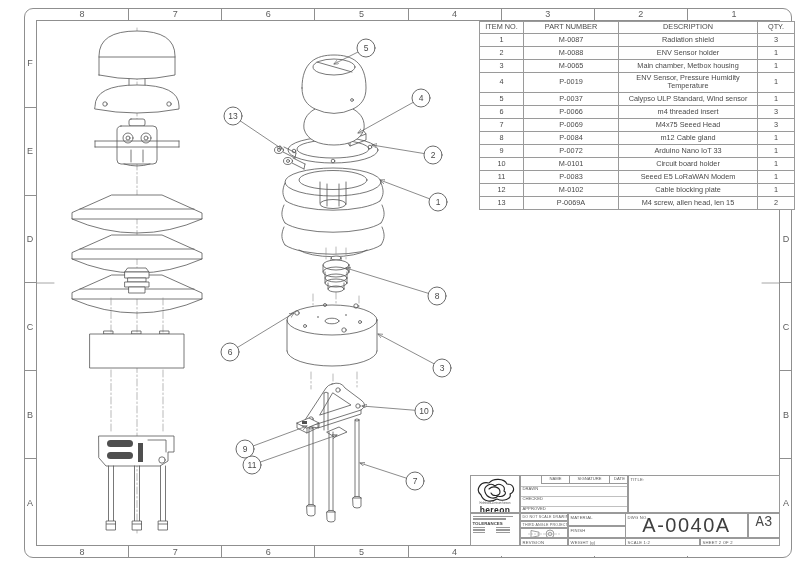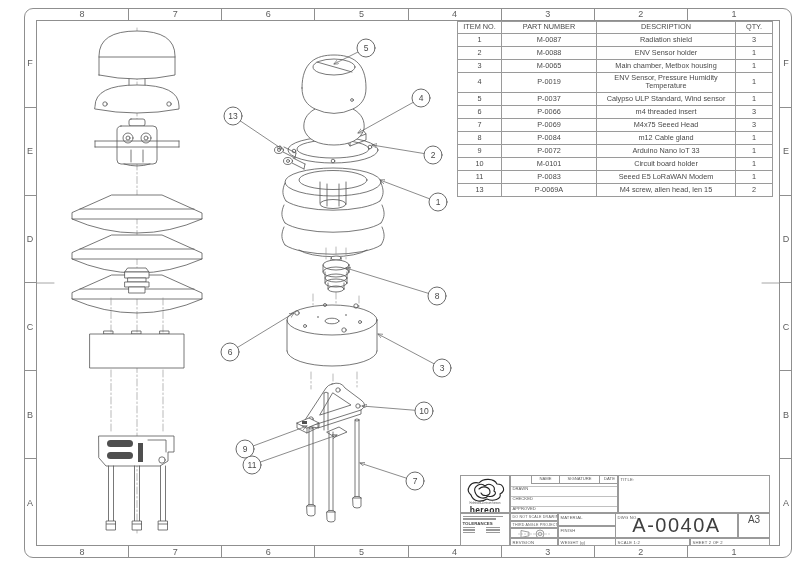--- a/index.html
+++ b/index.html
@@ -17,35 +17,35 @@
   .zone-strip { position:absolute; display:flex; font-size:9px; color:#5d5d5d; }
   #zone-top    { left:36px; top:8px;   width:744px; height:12px; flex-direction:row; }
   #zone-bottom { left:36px; top:546px; width:744px; height:12px; flex-direction:row; }
   #zone-left   { left:24px; top:20px;  width:12px;  height:526px; flex-direction:column; }
   #zone-right  { left:780px; top:20px; width:12px;  height:526px; flex-direction:column; }
   .zone-cell { flex:1; display:flex; align-items:center; justify-content:center; }
   #zone-top .zone-cell + .zone-cell, #zone-bottom .zone-cell + .zone-cell { border-left:0.8px solid #8f8f8f; }
   #zone-left .zone-cell + .zone-cell, #zone-right .zone-cell + .zone-cell { border-top:0.8px solid #8f8f8f; }
 
   
-  #parts-table { position:absolute; left:457px; top:21px; border-collapse:collapse;
+  #parts-table { position:absolute; left:479px; top:21px; border-collapse:collapse;
     table-layout:fixed; font-size:7.3px; color:#4a4a4a; background:#fff; z-index:3; }
   #parts-table th, #parts-table td { border:0.8px solid #9a9a9a; text-align:center;
     font-weight:normal; padding:1px 2px; height:13px; line-height:1.15; }
   #parts-table th { height:12px; }
 
   
-  #title-block { position:absolute; left:460px; top:475px; width:310px; height:71px;
+  #title-block { position:absolute; left:470px; top:475px; width:310px; height:81px;
     background:#fff; z-index:3; font-size:4.2px; color:#5a5a5a; }
   .tb-cell { position:absolute; border:0.7px solid #9a9a9a; background:#fff; overflow:hidden; }
   .tb-lab { position:absolute; left:1.5px; top:1px; font-size:4.2px; letter-spacing:.2px; white-space:nowrap; }
   .tb-center { display:flex; align-items:flex-start; justify-content:center; }
   .microbar { height:1.4px; background:#9a9a9a; margin:1px 1.5px; }
   #dwg-no-text { font-size:20px; color:#3f3f3f; letter-spacing:1.5px; }
-  #a3-text { font-size:10px; color:#4a4a4a; }
+  #a3-text { font-size:14px; color:#4a4a4a;font-family:Liberation Mono, monospace; }
   #logo-word { font-weight:bold; font-size:8.5px; color:#2b2b2b; letter-spacing:.4px; line-height:1; }
   #logo-sub { font-size:2.6px; color:#555; line-height:1; }
   .tol-grid { display:grid; grid-template-columns:1fr 1fr; gap:1.2px 2px; margin:1px 2px; }
   .tol-grid .microbar { margin:0; }
 
   
   #drawing { position:absolute; left:0; top:0; z-index:2; }
   #drawing path, #drawing rect, #drawing circle, #drawing ellipse {
     stroke:#565656; fill:none; stroke-width:0.8; stroke-linejoin:round; stroke-linecap:round; }
   #drawing .fw { fill:#ffffff; }
@@ -406,20 +406,26 @@
           <td>Circuit board holder</td>
           <td>1</td>
         </tr>
         <tr>
           <td>11</td>
           <td>P-0083</td>
           <td>Seeed E5 LoRaWAN Modem</td>
           <td>1</td>
         </tr>
         <tr>
+          <td>12</td>
+          <td>M-0102</td>
+          <td>Cable blocking plate</td>
+          <td>1</td>
+        </tr>
+        <tr>
           <td>13</td>
           <td>P-0069A</td>
           <td>M4 screw, allen head, len 15</td>
           <td>2</td>
         </tr>
       </tbody>
   </table>
 
   <div id="title-block">
 

